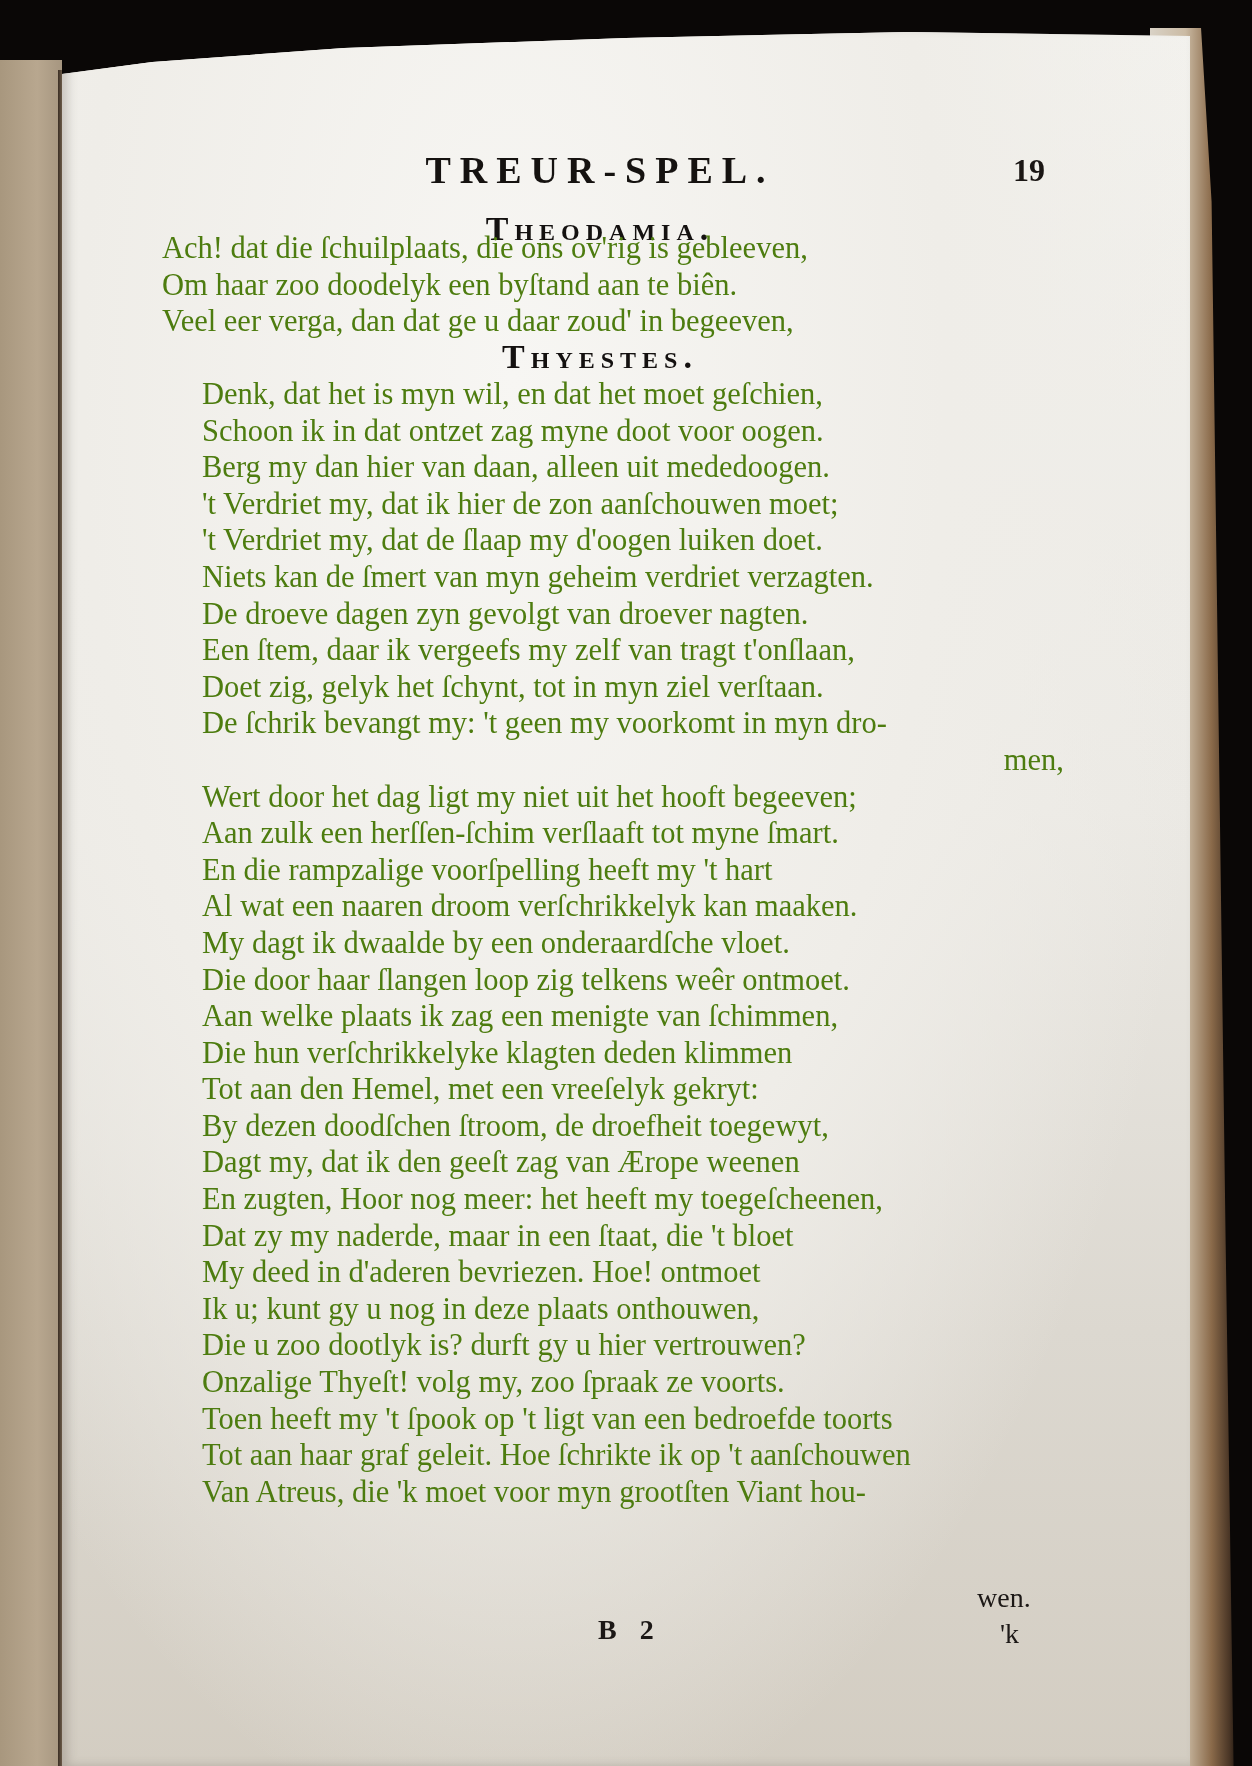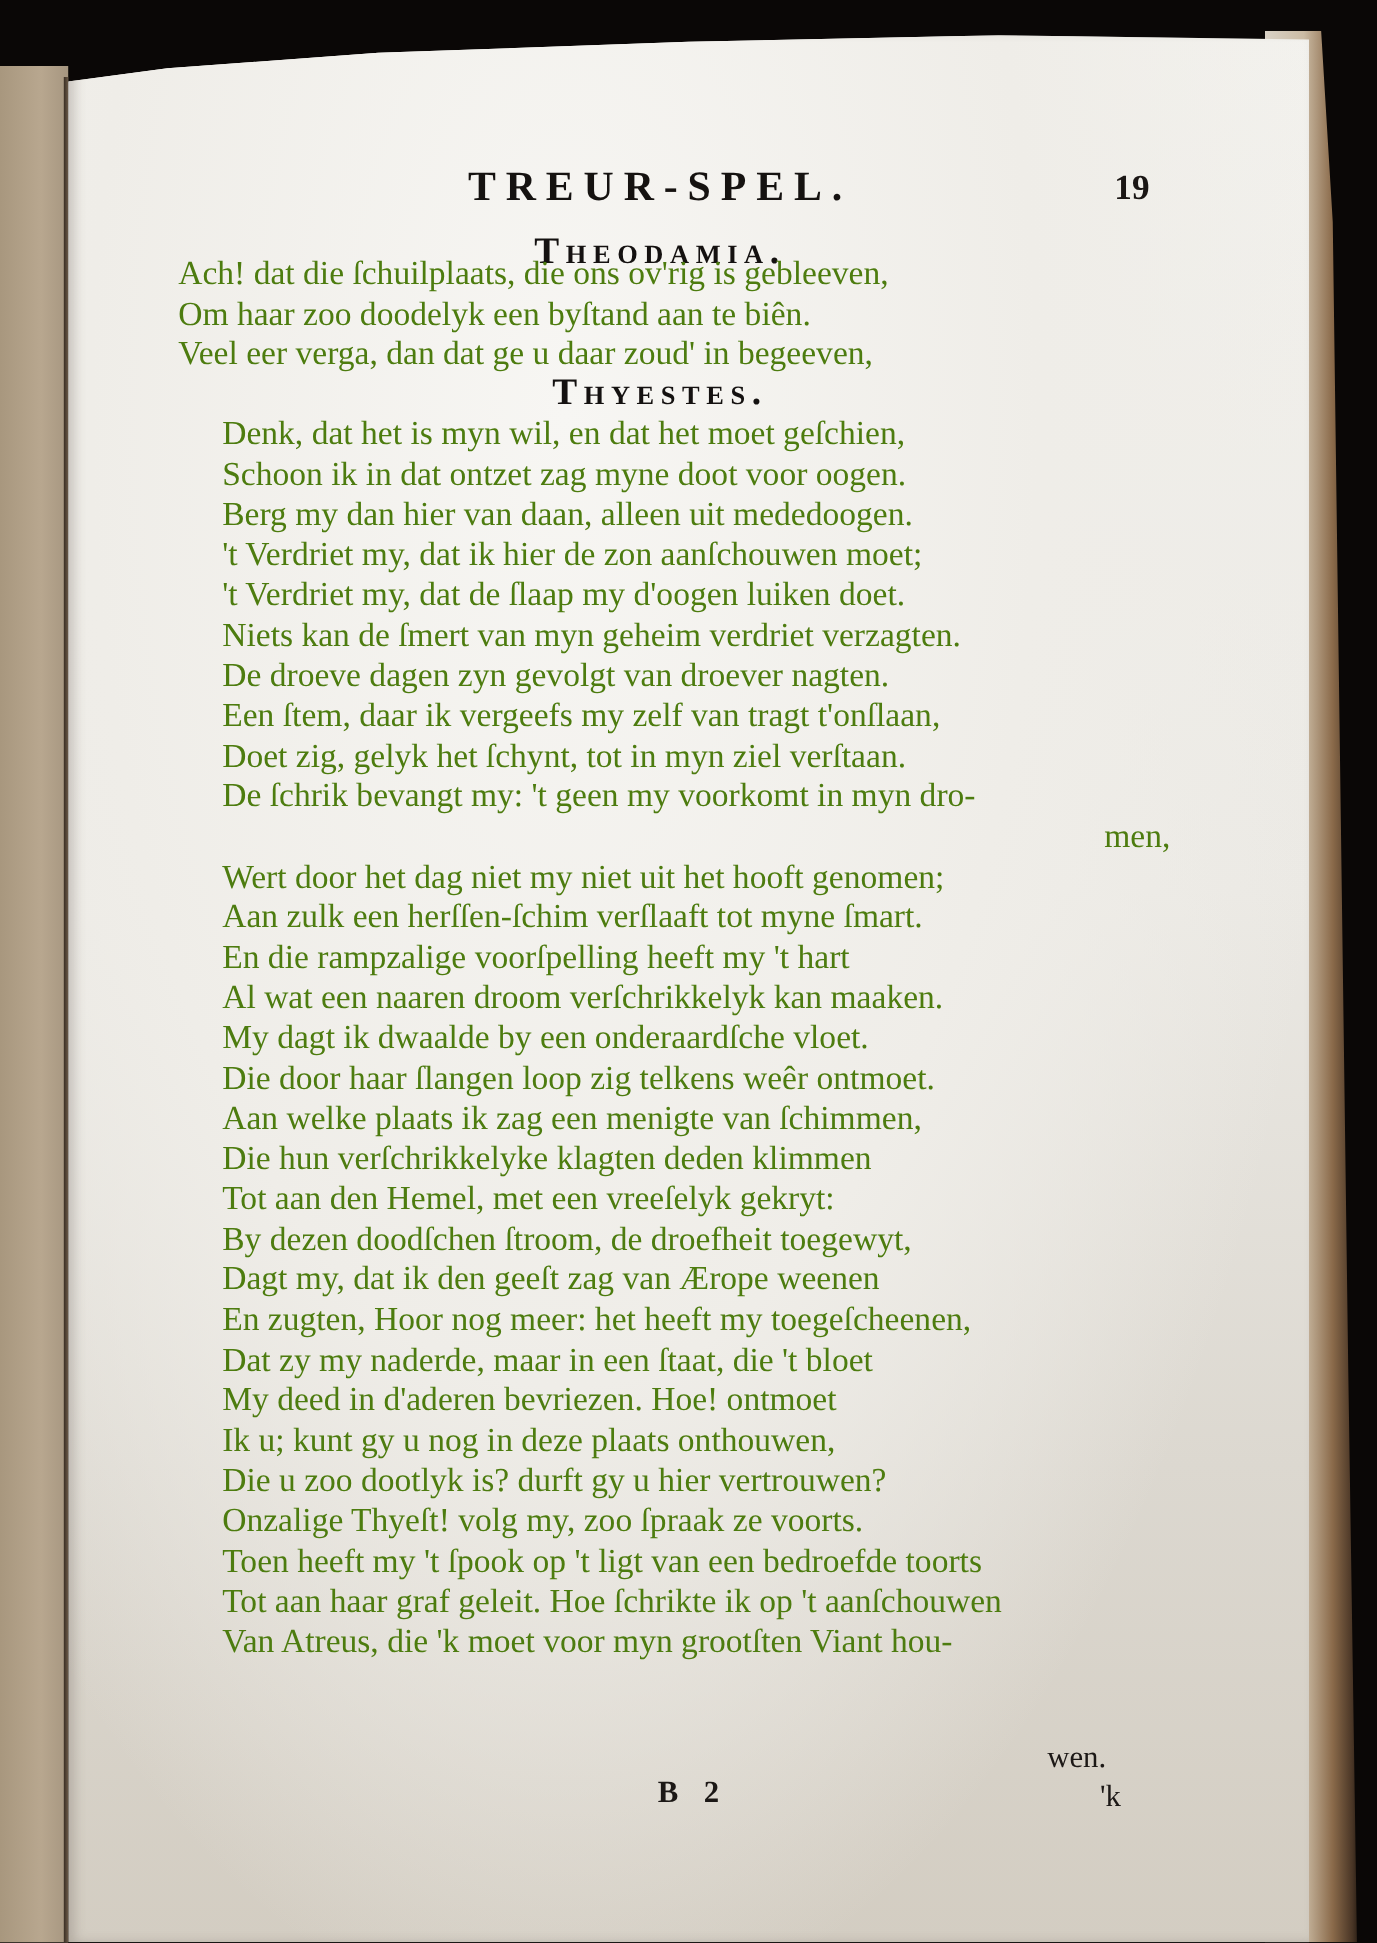--- a/index.html
+++ b/index.html
@@ -43,21 +43,21 @@
   .verse {
     position:absolute; left:162px; width:870px;
     font-size:30.5px; color:#4d7c0f; white-space:nowrap; line-height:36.6px;
   }
   .verse .ln { display:block; height:36.6px; }
   .verse .ln.right { text-align:right; padding-right:8px; }
   .signature {
     position:absolute; top:1614px; left:598px; font-size:28px; font-weight:bold; color:#1c1816; letter-spacing:8px;
   }
   .catchword-wen {
-    position:absolute; top:1582px; left:952px; font-size:28px; color:#1c1816;
+    position:absolute; top:1582px; left:977px; font-size:28px; color:#1c1816;
   }
   .catchword {
     position:absolute; top:1618px; left:1000px; font-size:28px; color:#1c1816;
   }
 </style>
 </head>
 <body>
 
 <div class="left-page"></div>
 <div class="gutter"></div>
@@ -81,21 +81,21 @@
   <span class="ln">Schoon ik in dat ontzet zag myne doot voor oogen.</span>
   <span class="ln">Berg my dan hier van daan, alleen uit mededoogen.</span>
   <span class="ln">'t Verdriet my, dat ik hier de zon aanſchouwen moet;</span>
   <span class="ln">'t Verdriet my, dat de ſlaap my d'oogen luiken doet.</span>
   <span class="ln">Niets kan de ſmert van myn geheim verdriet verzagten.</span>
   <span class="ln">De droeve dagen zyn gevolgt van droever nagten.</span>
   <span class="ln">Een ſtem, daar ik vergeefs my zelf van tragt t'onſlaan,</span>
   <span class="ln">Doet zig, gelyk het ſchynt, tot in myn ziel verſtaan.</span>
   <span class="ln">De ſchrik bevangt my: 't geen my voorkomt in myn dro-</span>
   <span class="ln right">men,</span>
-  <span class="ln">Wert door het dag niet my niet uit het hooft genomen;</span>
+  <span class="ln">Wert door het dag ligt my niet uit het hooft begeeven;</span>
   <span class="ln">Aan zulk een herſſen-ſchim verſlaaft tot myne ſmart.</span>
   <span class="ln">En die rampzalige voorſpelling heeft my 't hart</span>
   <span class="ln">Al wat een naaren droom verſchrikkelyk kan maaken.</span>
   <span class="ln">My dagt ik dwaalde by een onderaardſche vloet.</span>
   <span class="ln">Die door haar ſlangen loop zig telkens weêr ontmoet.</span>
   <span class="ln">Aan welke plaats ik zag een menigte van ſchimmen,</span>
   <span class="ln">Die hun verſchrikkelyke klagten deden klimmen</span>
   <span class="ln">Tot aan den Hemel, met een vreeſelyk gekryt:</span>
   <span class="ln">By dezen doodſchen ſtroom, de droefheit toegewyt,</span>
   <span class="ln">Dagt my, dat ik den geeſt zag van Ærope weenen</span>

